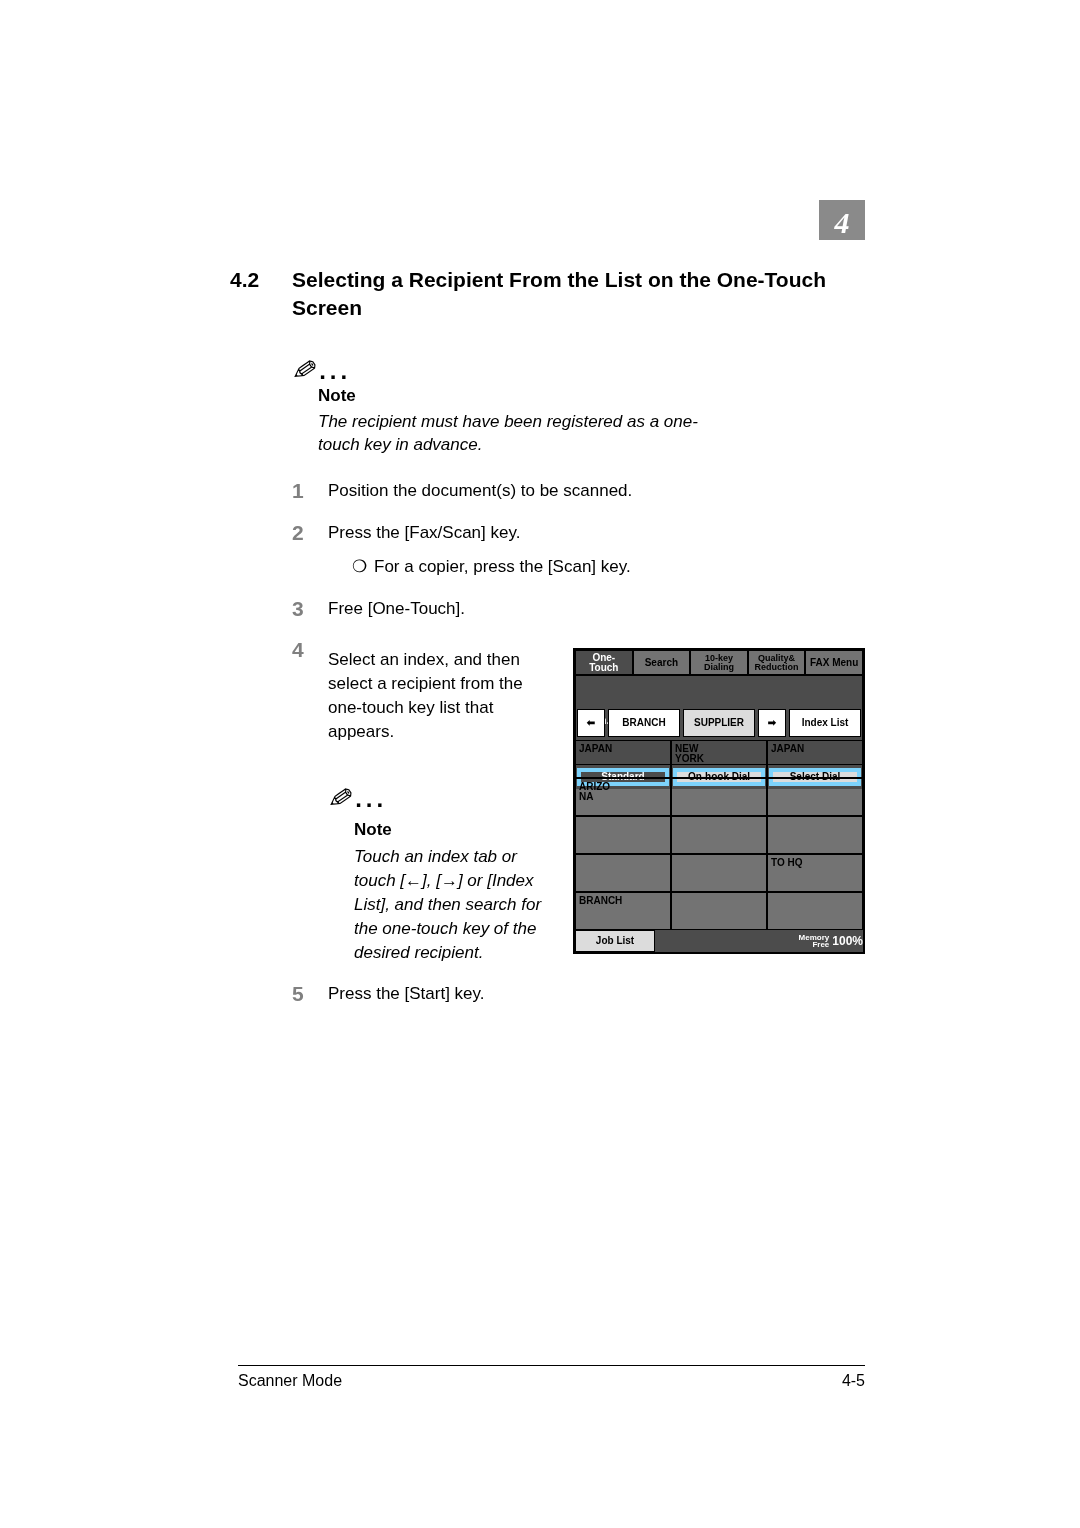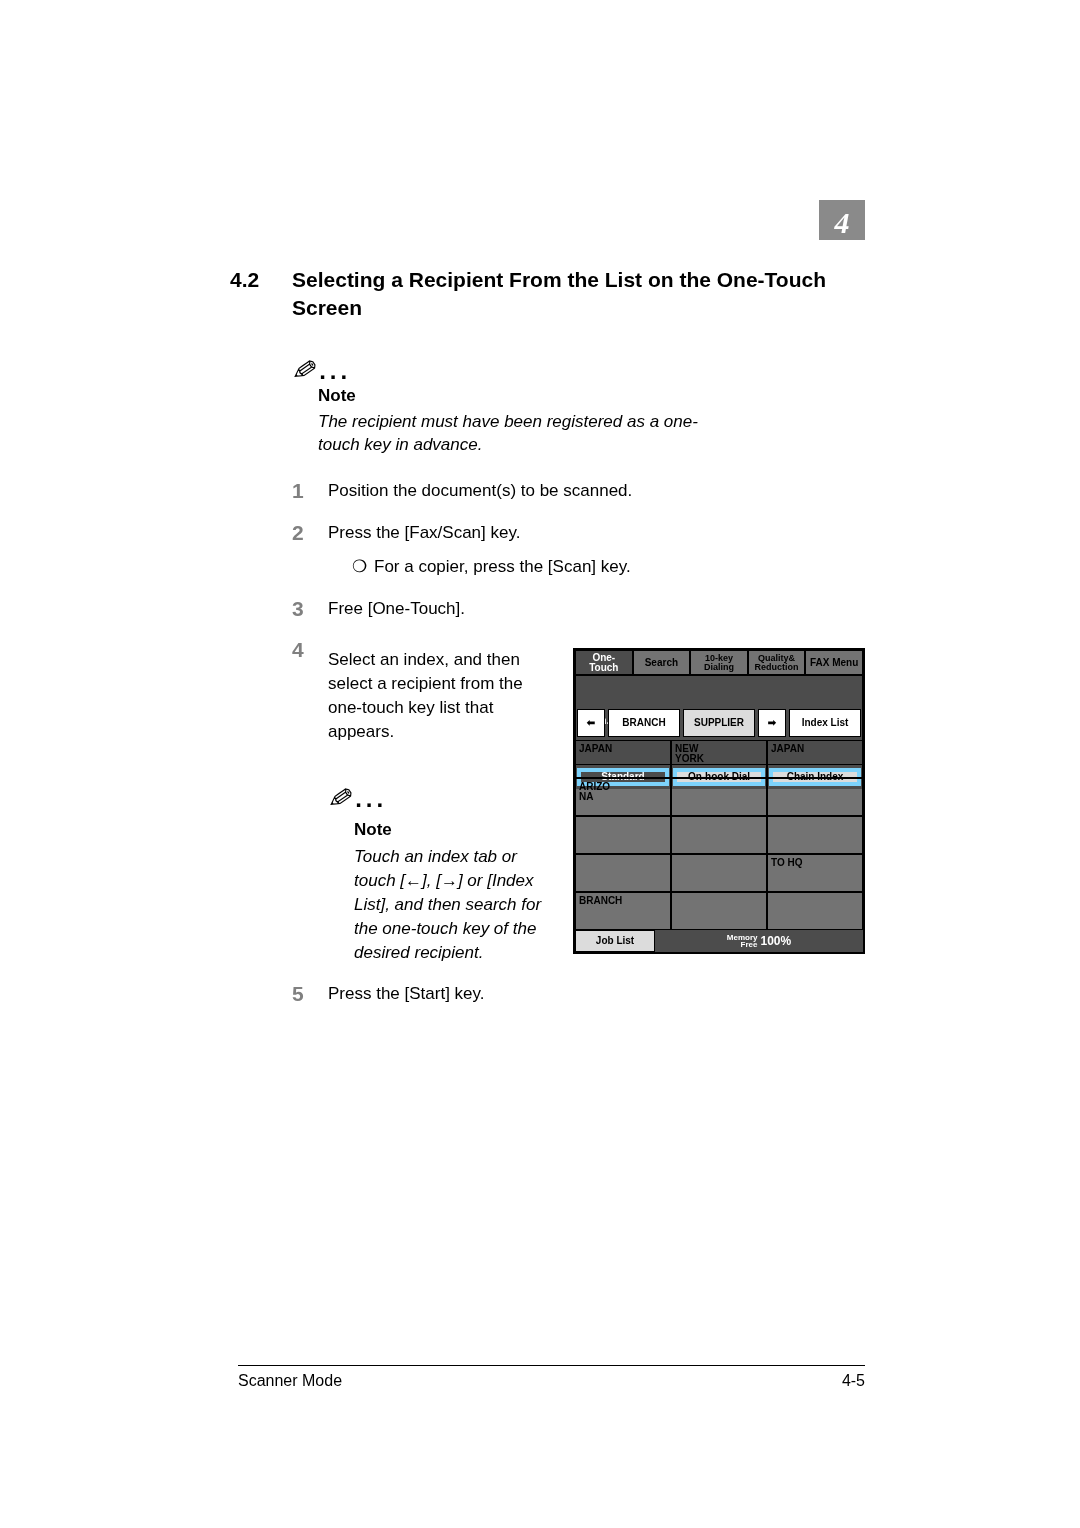--- a/index.html
+++ b/index.html
@@ -127,21 +127,21 @@
   .nav-row { display:flex; height:28px; padding:3px 2px; gap:3px; background:#dcdcdc; }
   .nav-btn { background:#fff; flex:0 0 auto; width: 28px; }
   .nav-wide { background:#dcdcdc; flex:1 1 0; }
   .nav-wide.sel { background:#fff; }
   .nav-ilist { background:#fff; }
 
   .grid5 { display:grid; grid-template-columns: repeat(3, 1fr); }
   .ot-cell { height: 38px; border:1px solid #000; font-size:10px; font-weight:bold; display:flex; align-items:flex-start; justify-content:flex-start; padding:3px 3px 0 3px; box-sizing:border-box; line-height:1.0; }
   .bottom-row { display:flex; height:22px; font-size:10px; font-weight:bold; }
   .job-list { width: 78px; border:1px solid #000; background:#dcdcdc; display:flex; align-items:center; justify-content:center; }
-  .bottom-fill { flex:1 1 auto; background:#4c4c4c; display:flex; align-items:center; justify-content:center; color:#fff; padding-right:0; }
+  .bottom-fill { flex:1 1 auto; background:#4c4c4c; display:flex; align-items:center; justify-content:flex-end; color:#fff; padding-right:0; }
   .mem-label { font-size:8px; line-height:0.9; text-align:right; margin-right:3px; }
   .mem-pct { font-size:12px; }
   .double-line { border-bottom:3px double #000; margin:2px 4px 0 4px; }
   .sm-line { font-size:9px; }
 
   .footer {
     position: absolute;
     left: 238px; right: 215px;
     bottom: 138px;
     font-size: 16px;
@@ -216,21 +216,21 @@
 Dialing</div>
                   <div class="panel-cell tab sm-line" style="white-space:pre;">Quality&amp;
 Reduction</div>
                   <div class="panel-cell tab">FAX Menu</div>
                 </div>
                 <div class="status-row">
                   <div class="status-left">Com. Ready</div>
                   <div class="status-right">
                     <div class="panel-cell pill dark">Standard</div>
                     <div class="panel-cell pill">On-hook Dial</div>
-                    <div class="panel-cell pill">Chain Index</div>
+                    <div class="panel-cell pill">Select Dial</div>
                   </div>
                 </div>
                 <div class="double-line"></div>
                 <div class="nav-row">
                   <div class="panel-cell nav-btn">
                       <span>⬅</span>
                     </div>
                   <div class="panel-cell nav-wide sel">BRANCH</div>
                   <div class="panel-cell nav-wide">SUPPLIER</div>
                   <div class="panel-cell nav-btn">

